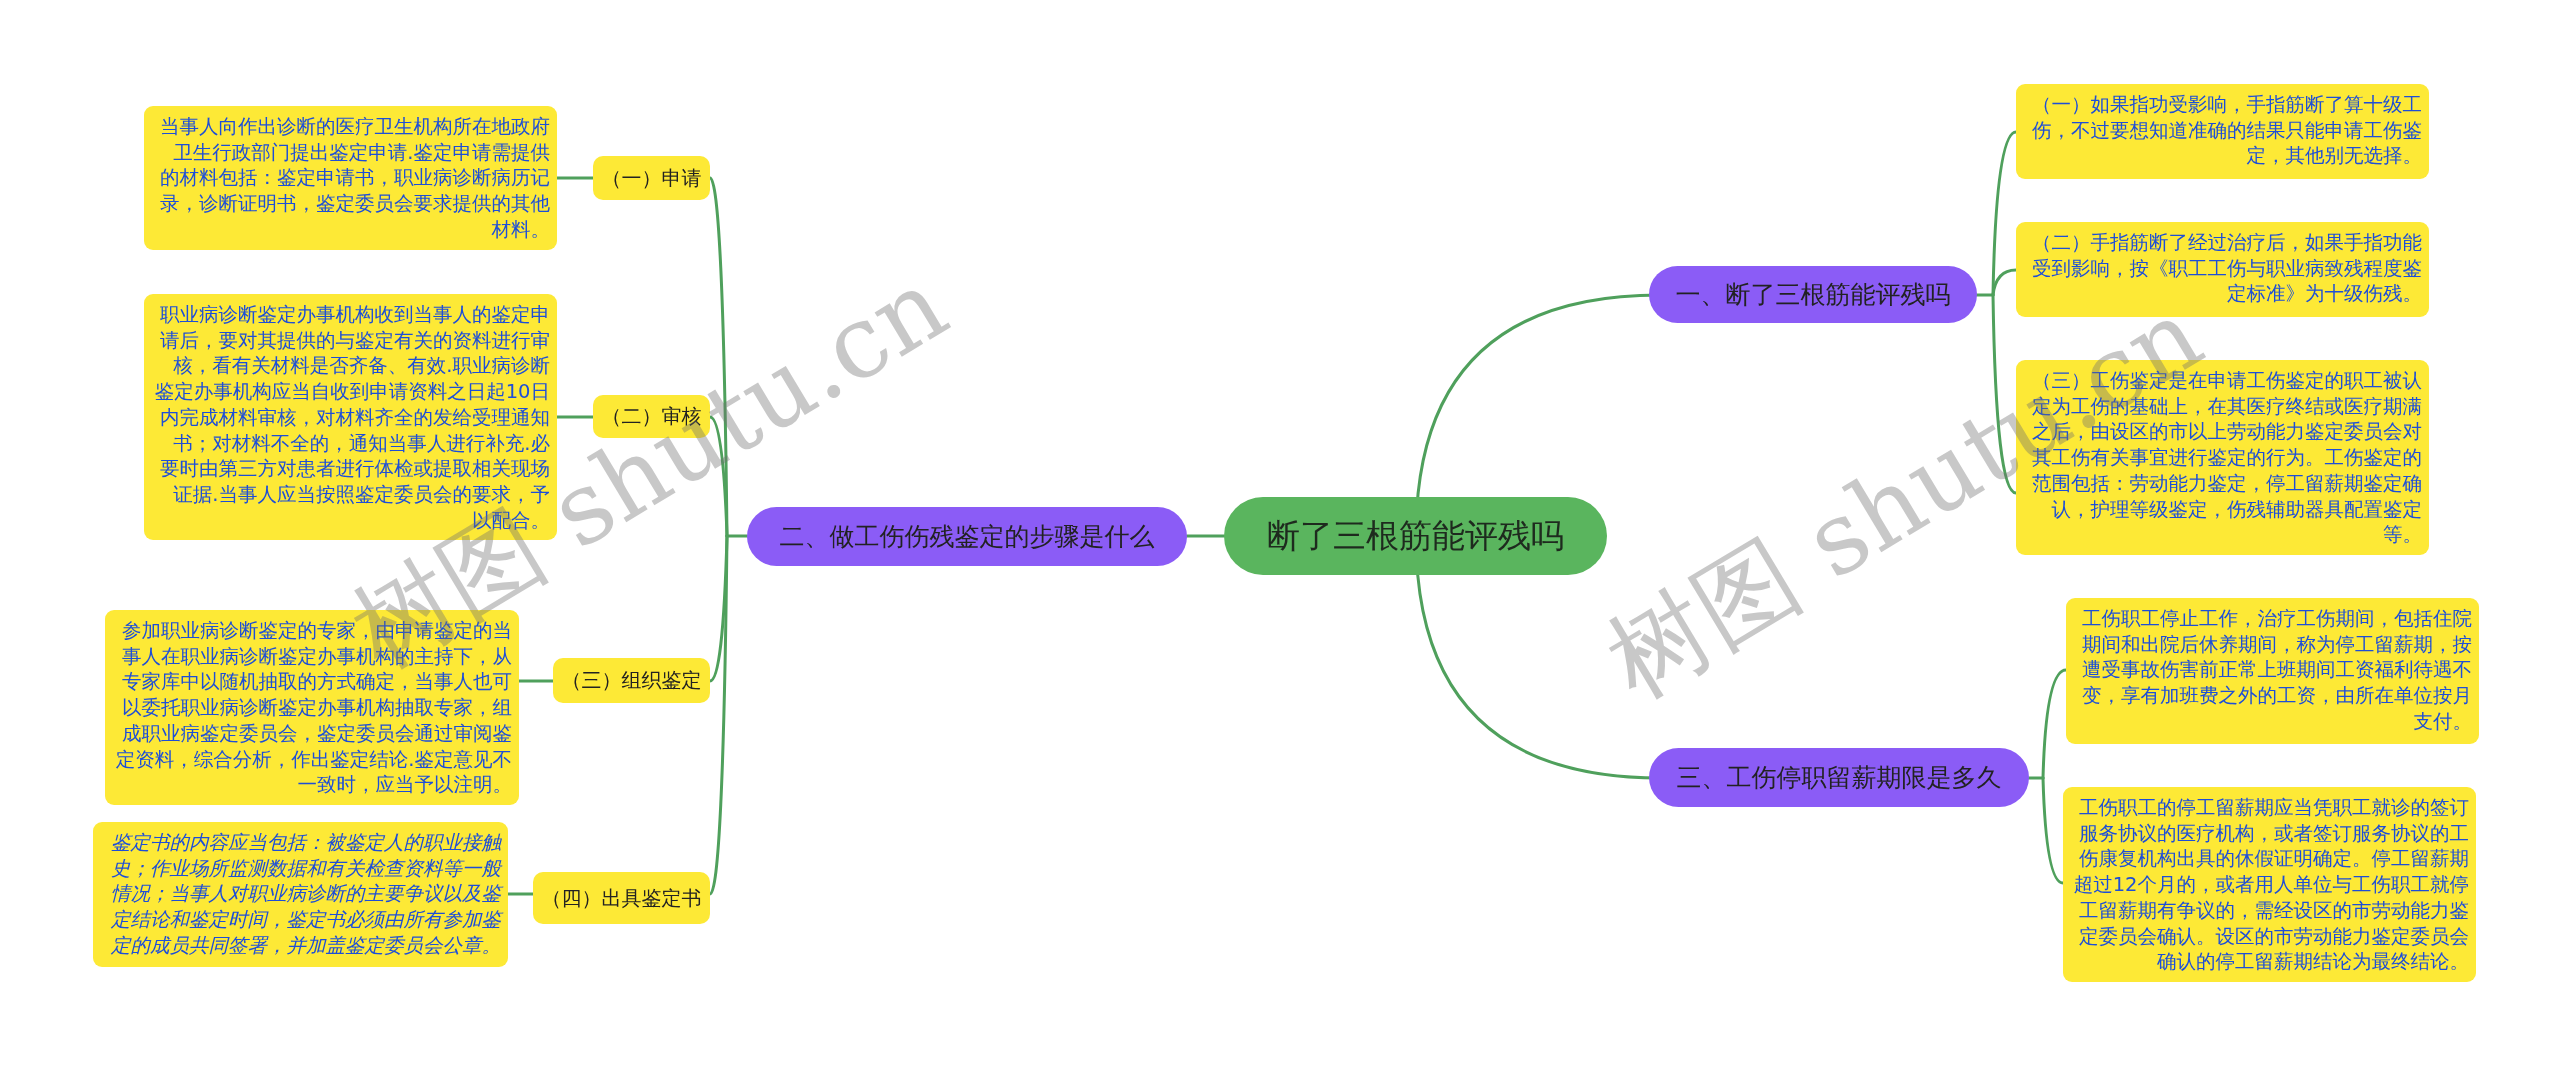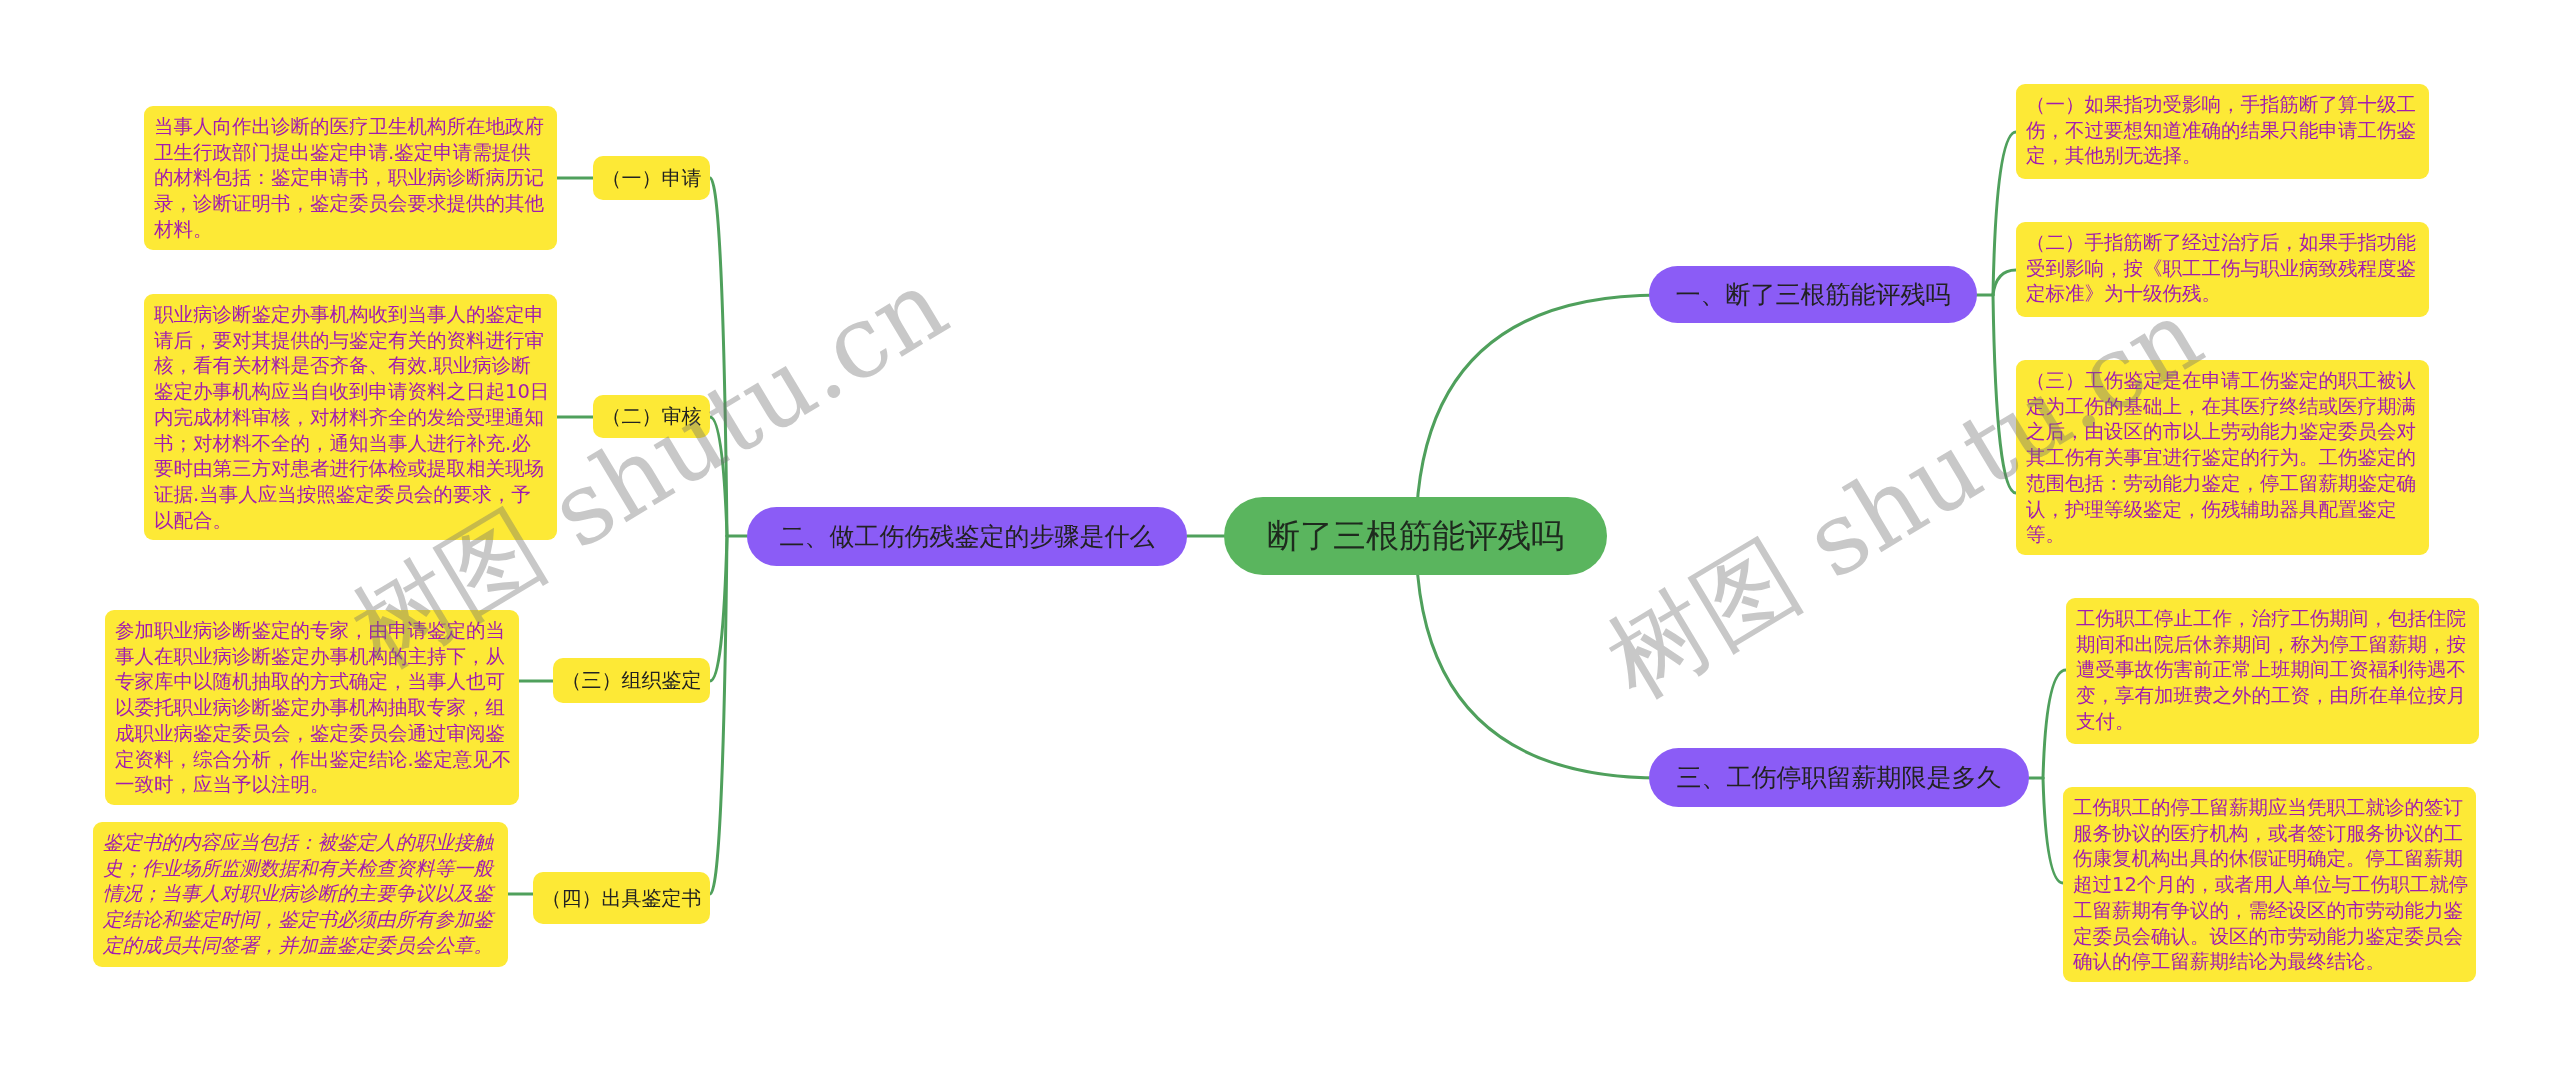--- a/index.html
+++ b/index.html
@@ -23,22 +23,22 @@
       font-size: 25px; color: #222; white-space: nowrap;
     }
     .sub {
       background: #fde936; border-radius: 10px;
       display: flex; align-items: center; justify-content: center;
       font-size: 20px; color: #222; white-space: nowrap;
     }
     .leaf {
       background: #fde936; border-radius: 9px;
       padding: 8px 7px 6px 10px;
-      font-size: 19.5px; line-height: 25.7px; color: #a21caf;
-      word-break: break-all; overflow-wrap: anywhere; text-align: left;
+      font-size: 19.5px; line-height: 25.7px; color: #1d4ed8;
+      word-break: break-all; overflow-wrap: anywhere; text-align: right;
     }
     .watermark {
       position: absolute; white-space: nowrap; pointer-events: none;
       font-family: "DejaVu Serif", "Liberation Serif", serif;
       font-size: 100px; color: rgba(110,110,110,0.38);
       transform: translate(-50%, -50%) rotate(-31deg);
       transform-origin: center center;
     }
   </style>
 </head>

